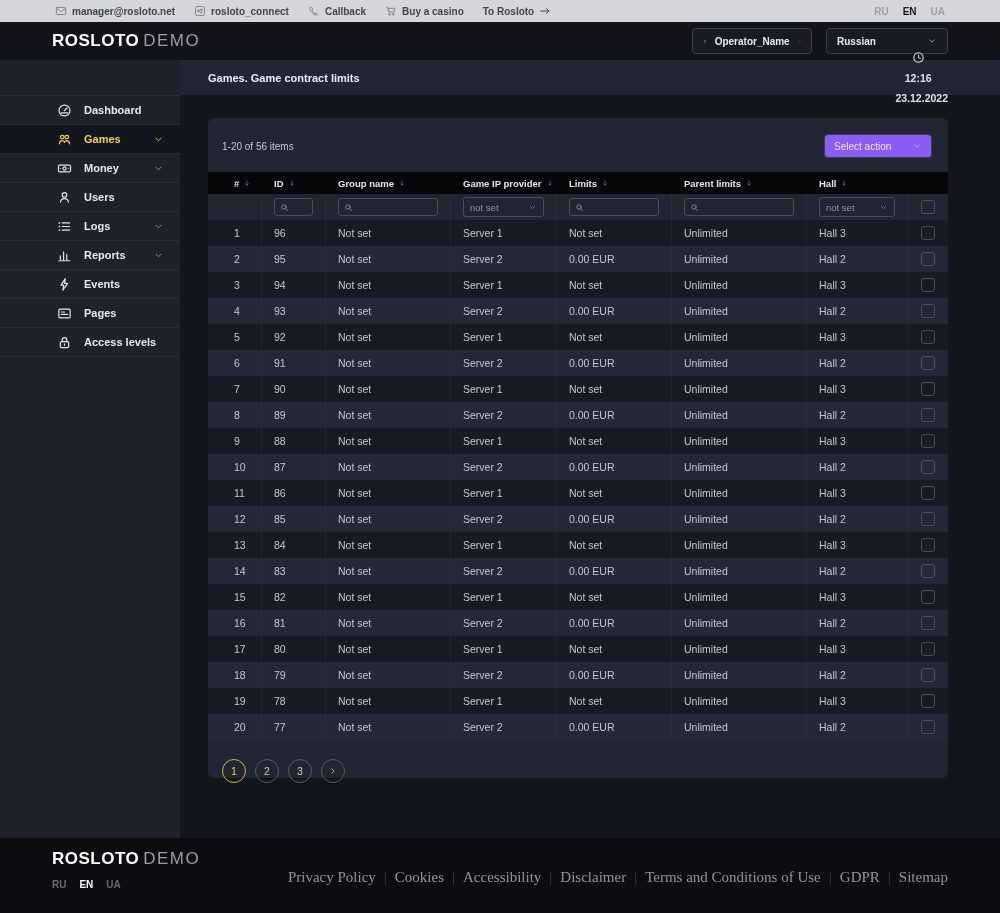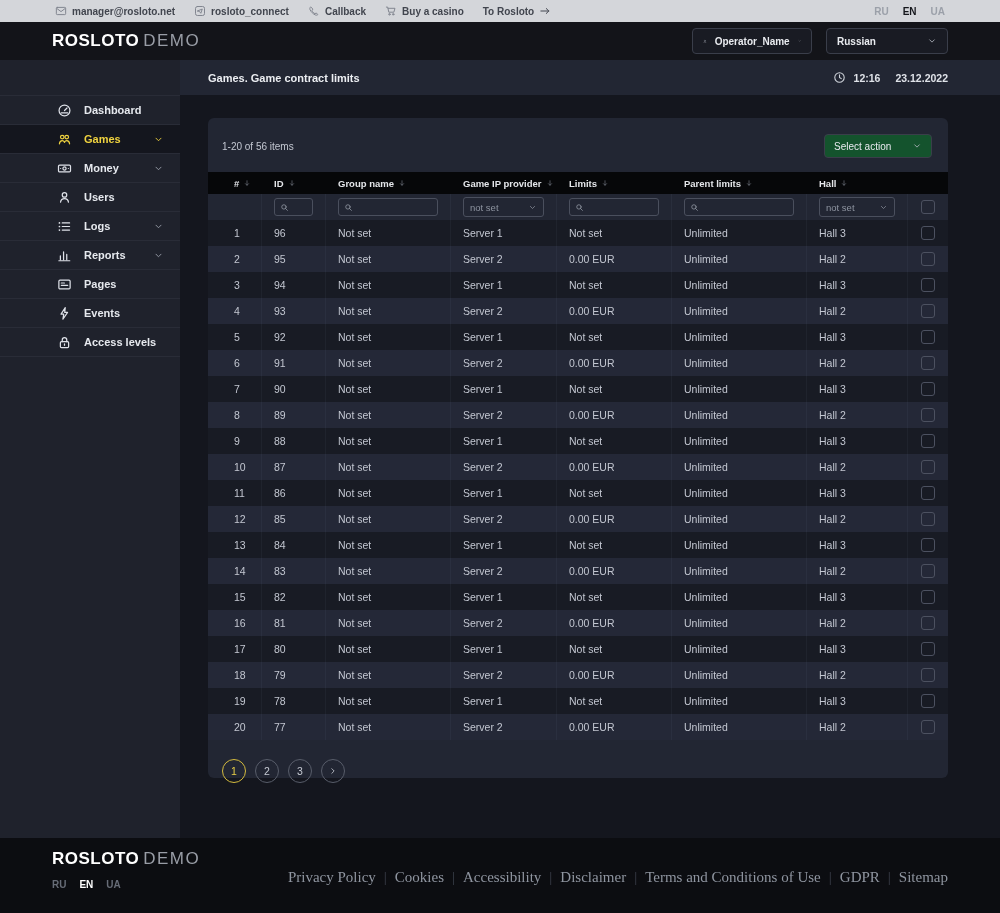--- a/index.html
+++ b/index.html
@@ -37,29 +37,29 @@
   .side-item { height:29px; display:flex; align-items:center; gap:12px; padding:0 16px 0 57px;
     border-bottom:1px solid #292c37; color:#e6e9ee; font-size:11px; font-weight:700; cursor:pointer; }
   .side-item .icon { width:15px; height:15px; color:#dfe2e9; flex-shrink:0; }
   .side-item .chev { margin-left:auto; width:11px; height:11px; color:#9aa0ab; }
   .side-item.active { background:#14161e; color:#efd23f; }
   .side-item.active .icon, .side-item.active .chev { color:#efd23f; }
 
   .main { flex:1; background:#14161e; display:flex; flex-direction:column; }
   .title-bar { height:35px; background:#222633; display:flex; align-items:center; padding:0 52px 0 28px; flex-shrink:0; }
   .page-title { font-size:11px; font-weight:700; color:#eceef2; }
-  .title-right { margin-left:auto; display:flex; align-items:center; gap:8px; font-size:10.5px; font-weight:600; color:#dfe2e8; }
+  .title-right { margin-left:auto; display:flex; align-items:center; gap:8px; font-size:10.5px; font-weight:600; color:#dfe2e8;flex-direction:column; }
   .title-right .icon { width:13px; height:13px; color:#cfd3da; }
   .title-right .date { margin-left:7px; }
 
   
   .card { margin:23px 52px 0 28px; height:660px; background:#222633; border-radius:6px; }
   .card-head { display:flex; align-items:center; justify-content:space-between; padding:16px 16px 14px 14px; }
   .items-count { font-size:10px; color:#c3c7d1; }
-  .action-select { width:108px; height:24px; background:#14532d; border:1px solid #3a3e4a; border-radius:4px;
+  .action-select { width:108px; height:24px; background:#8b5cf6; border:1px solid #3a3e4a; border-radius:4px;
     display:flex; align-items:center; justify-content:space-between; padding:0 9px;
     font-size:10px; color:#e7e9ee; cursor:pointer; }
   .action-select .chev { width:10px; height:10px; color:#b5b9c2; }
 
   .t-row { display:grid; grid-template-columns:54px 64px 125px 106px 115px 135px 101px 40px; align-items:center; }
   .cell { padding-left:12px; height:100%; display:flex; align-items:center; overflow:hidden; }
   .t-row .cell:first-child { padding-left:26px; }
   .t-head { background:#060709; height:22px; color:#e4e6ea; }
   .t-head .cell { gap:4px; font-size:9.5px; font-weight:700; cursor:pointer; }
   .t-head .sort { width:8px; height:8px; color:#767b87; }
@@ -261,33 +261,33 @@
           <span>Reports</span>
           <span class="icon chev">
             <svg viewBox="0 0 16 16" fill="none" stroke="currentColor" stroke-width="1.3" stroke-linecap="round" stroke-linejoin="round">
               <path d="M4.3 6.1 8 9.8l3.7-3.7"></path>
             </svg>
           </span>
         </div>
         <div class="side-item">
           <span class="icon">
             <svg viewBox="0 0 16 16" fill="none" stroke="currentColor" stroke-width="1.3" stroke-linecap="round" stroke-linejoin="round">
+              <path d="M8.8 1.8 4.3 8.7h2.9L6.3 14l5-7.1H8.2z"></path>
+            </svg>
+          </span>
+          <span>Events</span>
+        </div>
+        <div class="side-item">
+          <span class="icon">
+            <svg viewBox="0 0 16 16" fill="none" stroke="currentColor" stroke-width="1.3" stroke-linecap="round" stroke-linejoin="round">
               <rect x="2" y="3.4" width="12" height="9.2" rx="1.2"></rect>
               <path d="M4.6 6.4h3.3M4.6 8.9h6.8"></path>
             </svg>
           </span>
           <span>Pages</span>
-        </div>
-        <div class="side-item">
-          <span class="icon">
-            <svg viewBox="0 0 16 16" fill="none" stroke="currentColor" stroke-width="1.3" stroke-linecap="round" stroke-linejoin="round">
-              <path d="M8.8 1.8 4.3 8.7h2.9L6.3 14l5-7.1H8.2z"></path>
-            </svg>
-          </span>
-          <span>Events</span>
         </div>
         <div class="side-item">
           <span class="icon">
             <svg viewBox="0 0 16 16" fill="none" stroke="currentColor" stroke-width="1.3" stroke-linecap="round" stroke-linejoin="round">
               <rect x="3.6" y="7.1" width="8.8" height="6.3" rx="1.2"></rect>
               <path d="M5.6 7.1V5.2a2.4 2.4 0 0 1 4.8 0v1.9"></path>
               <path d="M8 9.5v1.5"></path>
             </svg>
           </span>
           <span>Access levels</span>

